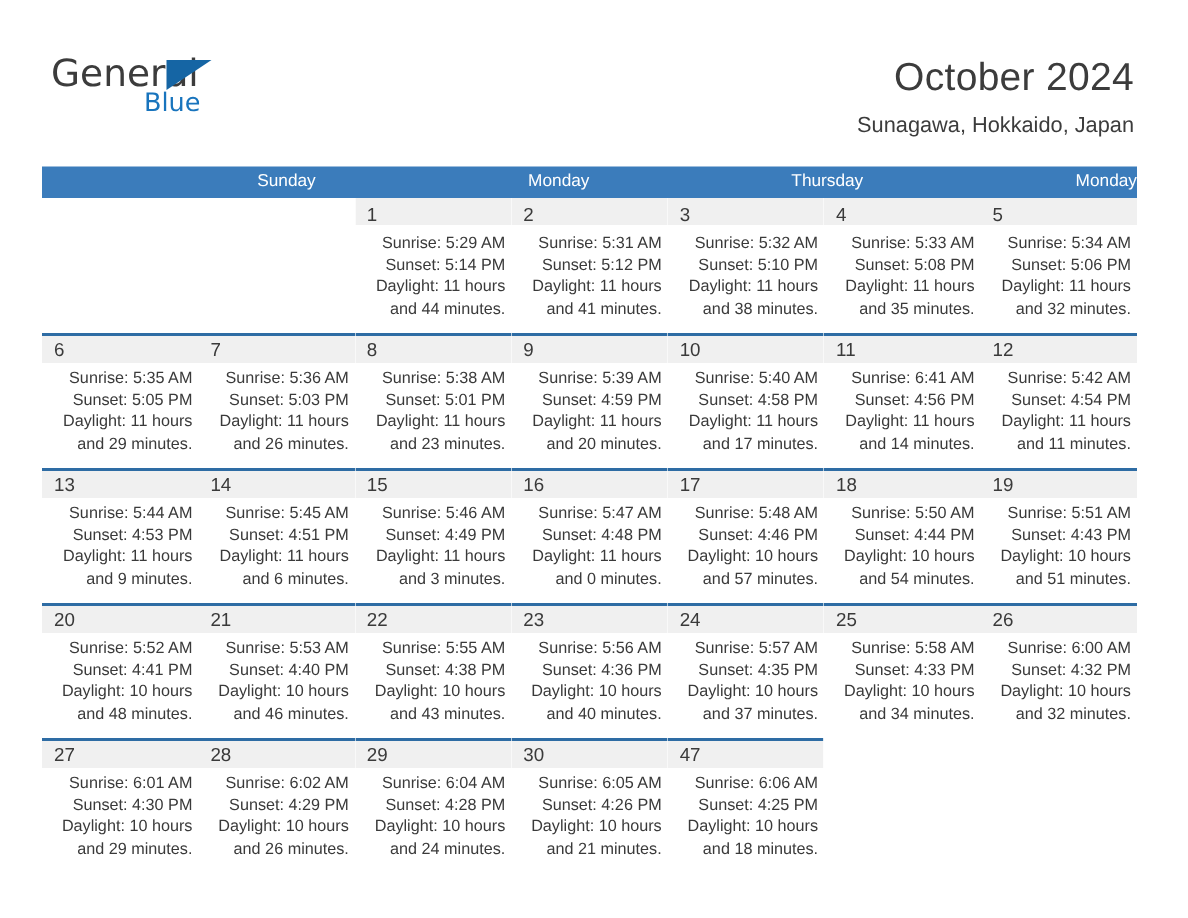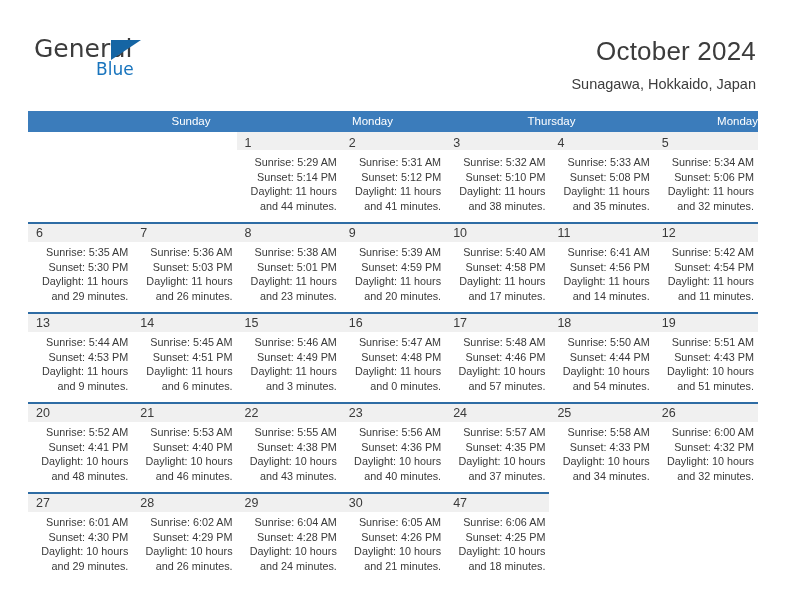--- a/index.html
+++ b/index.html
@@ -245,21 +245,21 @@
           </div>
         </div>
     </div>
 
     <div class="week">
       <div class="cell filled">
           <div class="daynum-band"></div>
           <div class="daynum">6</div>
           <div class="info">
             <div>Sunrise: 5:35 AM</div>
-            <div>Sunset: 5:30 PM</div>
+            <div>Sunset: 5:05 PM</div>
             <div>Daylight: 11 hours</div>
             <div>and 29 minutes.</div>
           </div>
         </div>
       <div class="cell filled">
           <div class="daynum-band"></div>
           <div class="daynum">7</div>
           <div class="info">
             <div>Sunrise: 5:36 AM</div>
             <div>Sunset: 5:03 PM</div>

